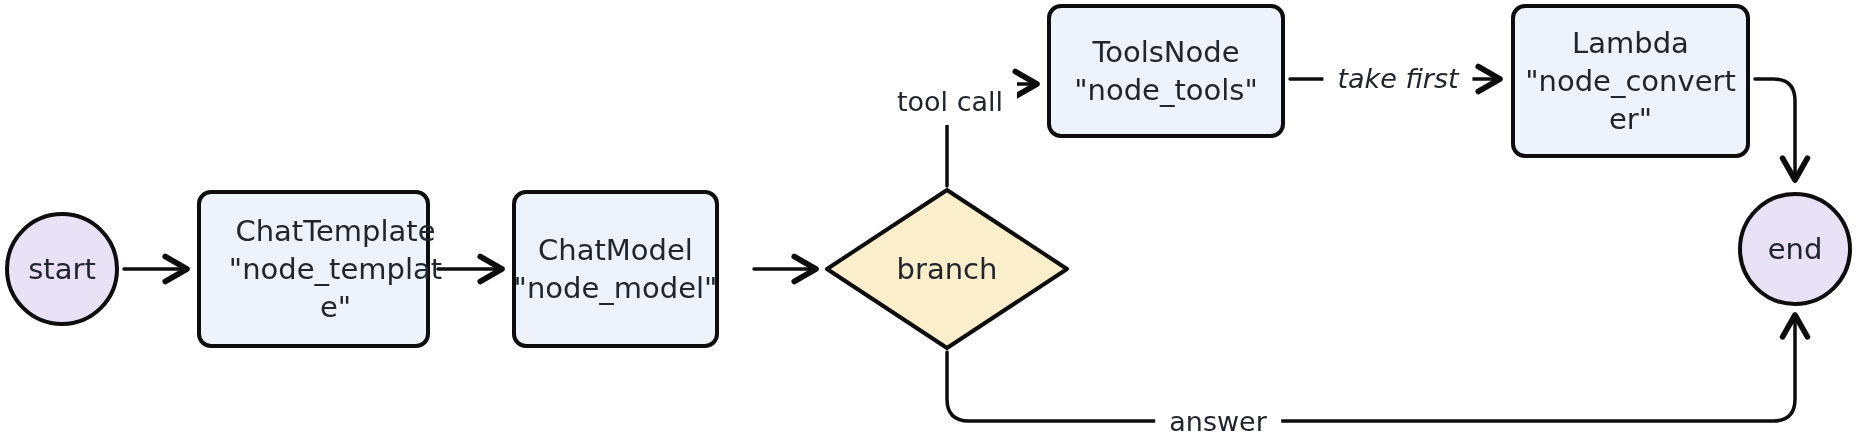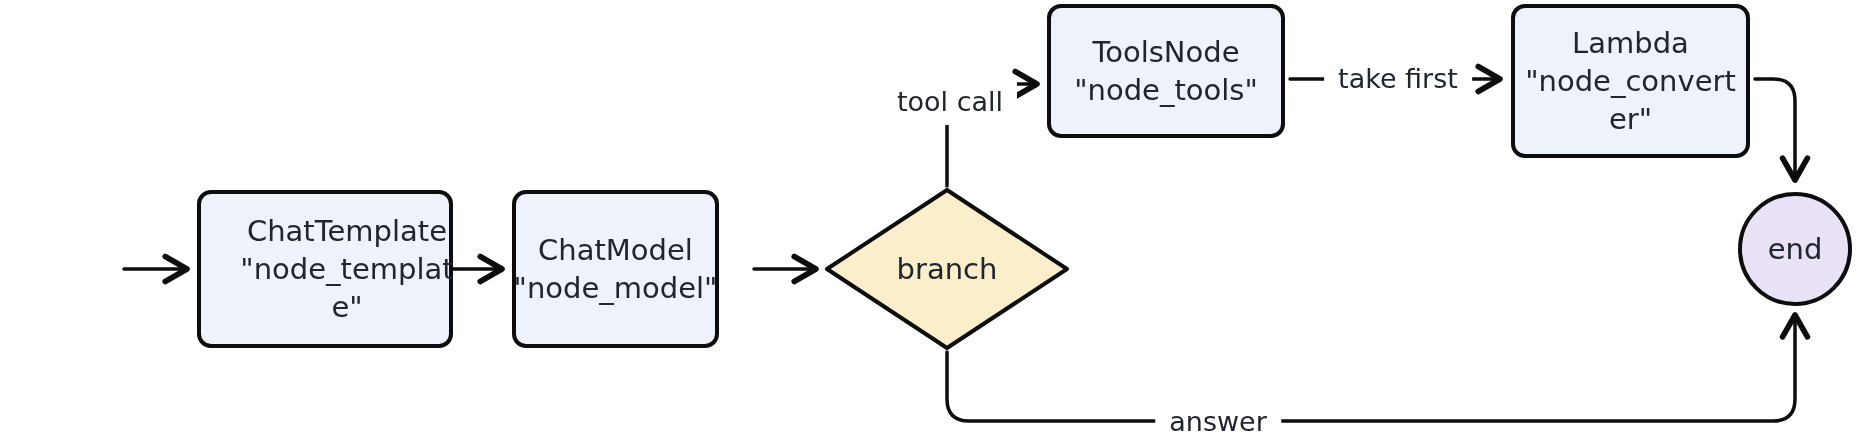--- a/index.html
+++ b/index.html
@@ -101,22 +101,25 @@
 
     <path class="edge" d="M 1290 79 L 1500 79" marker-end="url(#arrowhead)"></path>
 
     <path class="edge" d="M 1755 79 L 1773 79 Q 1795 79 1795 101 L 1795 180" marker-end="url(#arrowhead)"></path>
 
     <path class="edge" d="M 947 352 L 947 399 Q 947 421 969 421 L 1773 421 Q 1795 421 1795 399 L 1795 315" marker-end="url(#arrowhead)"></path>
 
     <polygon class="decision-shape" points="947,190 1067,269 947,348 827,269"></polygon>
   </svg>
 
+  <div class="node terminal" style="left:5px; top:212px; width:114px; height:114px;">
+    <span>start</span>
+  </div>
 
-  <div class="node process" style="left:197px; top:190px; width:256px; height:158px;padding-left:44px;">
+  <div class="node process" style="left:197px; top:190px; width:233px; height:158px;padding-left:44px;">
     <span>ChatTemplate
 "node_templat
 e"</span>
   </div>
 
   <div class="node process" style="left:512px; top:190px; width:207px; height:158px;">
     <span>ChatModel
 "node_model"</span>
   </div>
 
@@ -132,17 +135,17 @@
   </div>
 
   <div class="node process" style="left:1511px; top:4px; width:239px; height:154px;">
     <span>Lambda
 "node_convert
 er"</span>
   </div>
 
   <div class="edge-label" style="left:950px; top:102px;">tool call</div>
 
-  <div class="edge-label" style="left:1398px; top:79px;">take first</div>
+  <div class="edge-label" style="left:1398px; top:79px;font-style:italic;">take first</div>
 
   <div class="edge-label" style="left:1218px; top:422px;">answer</div>
 
 </div>
 
 </body></html>

